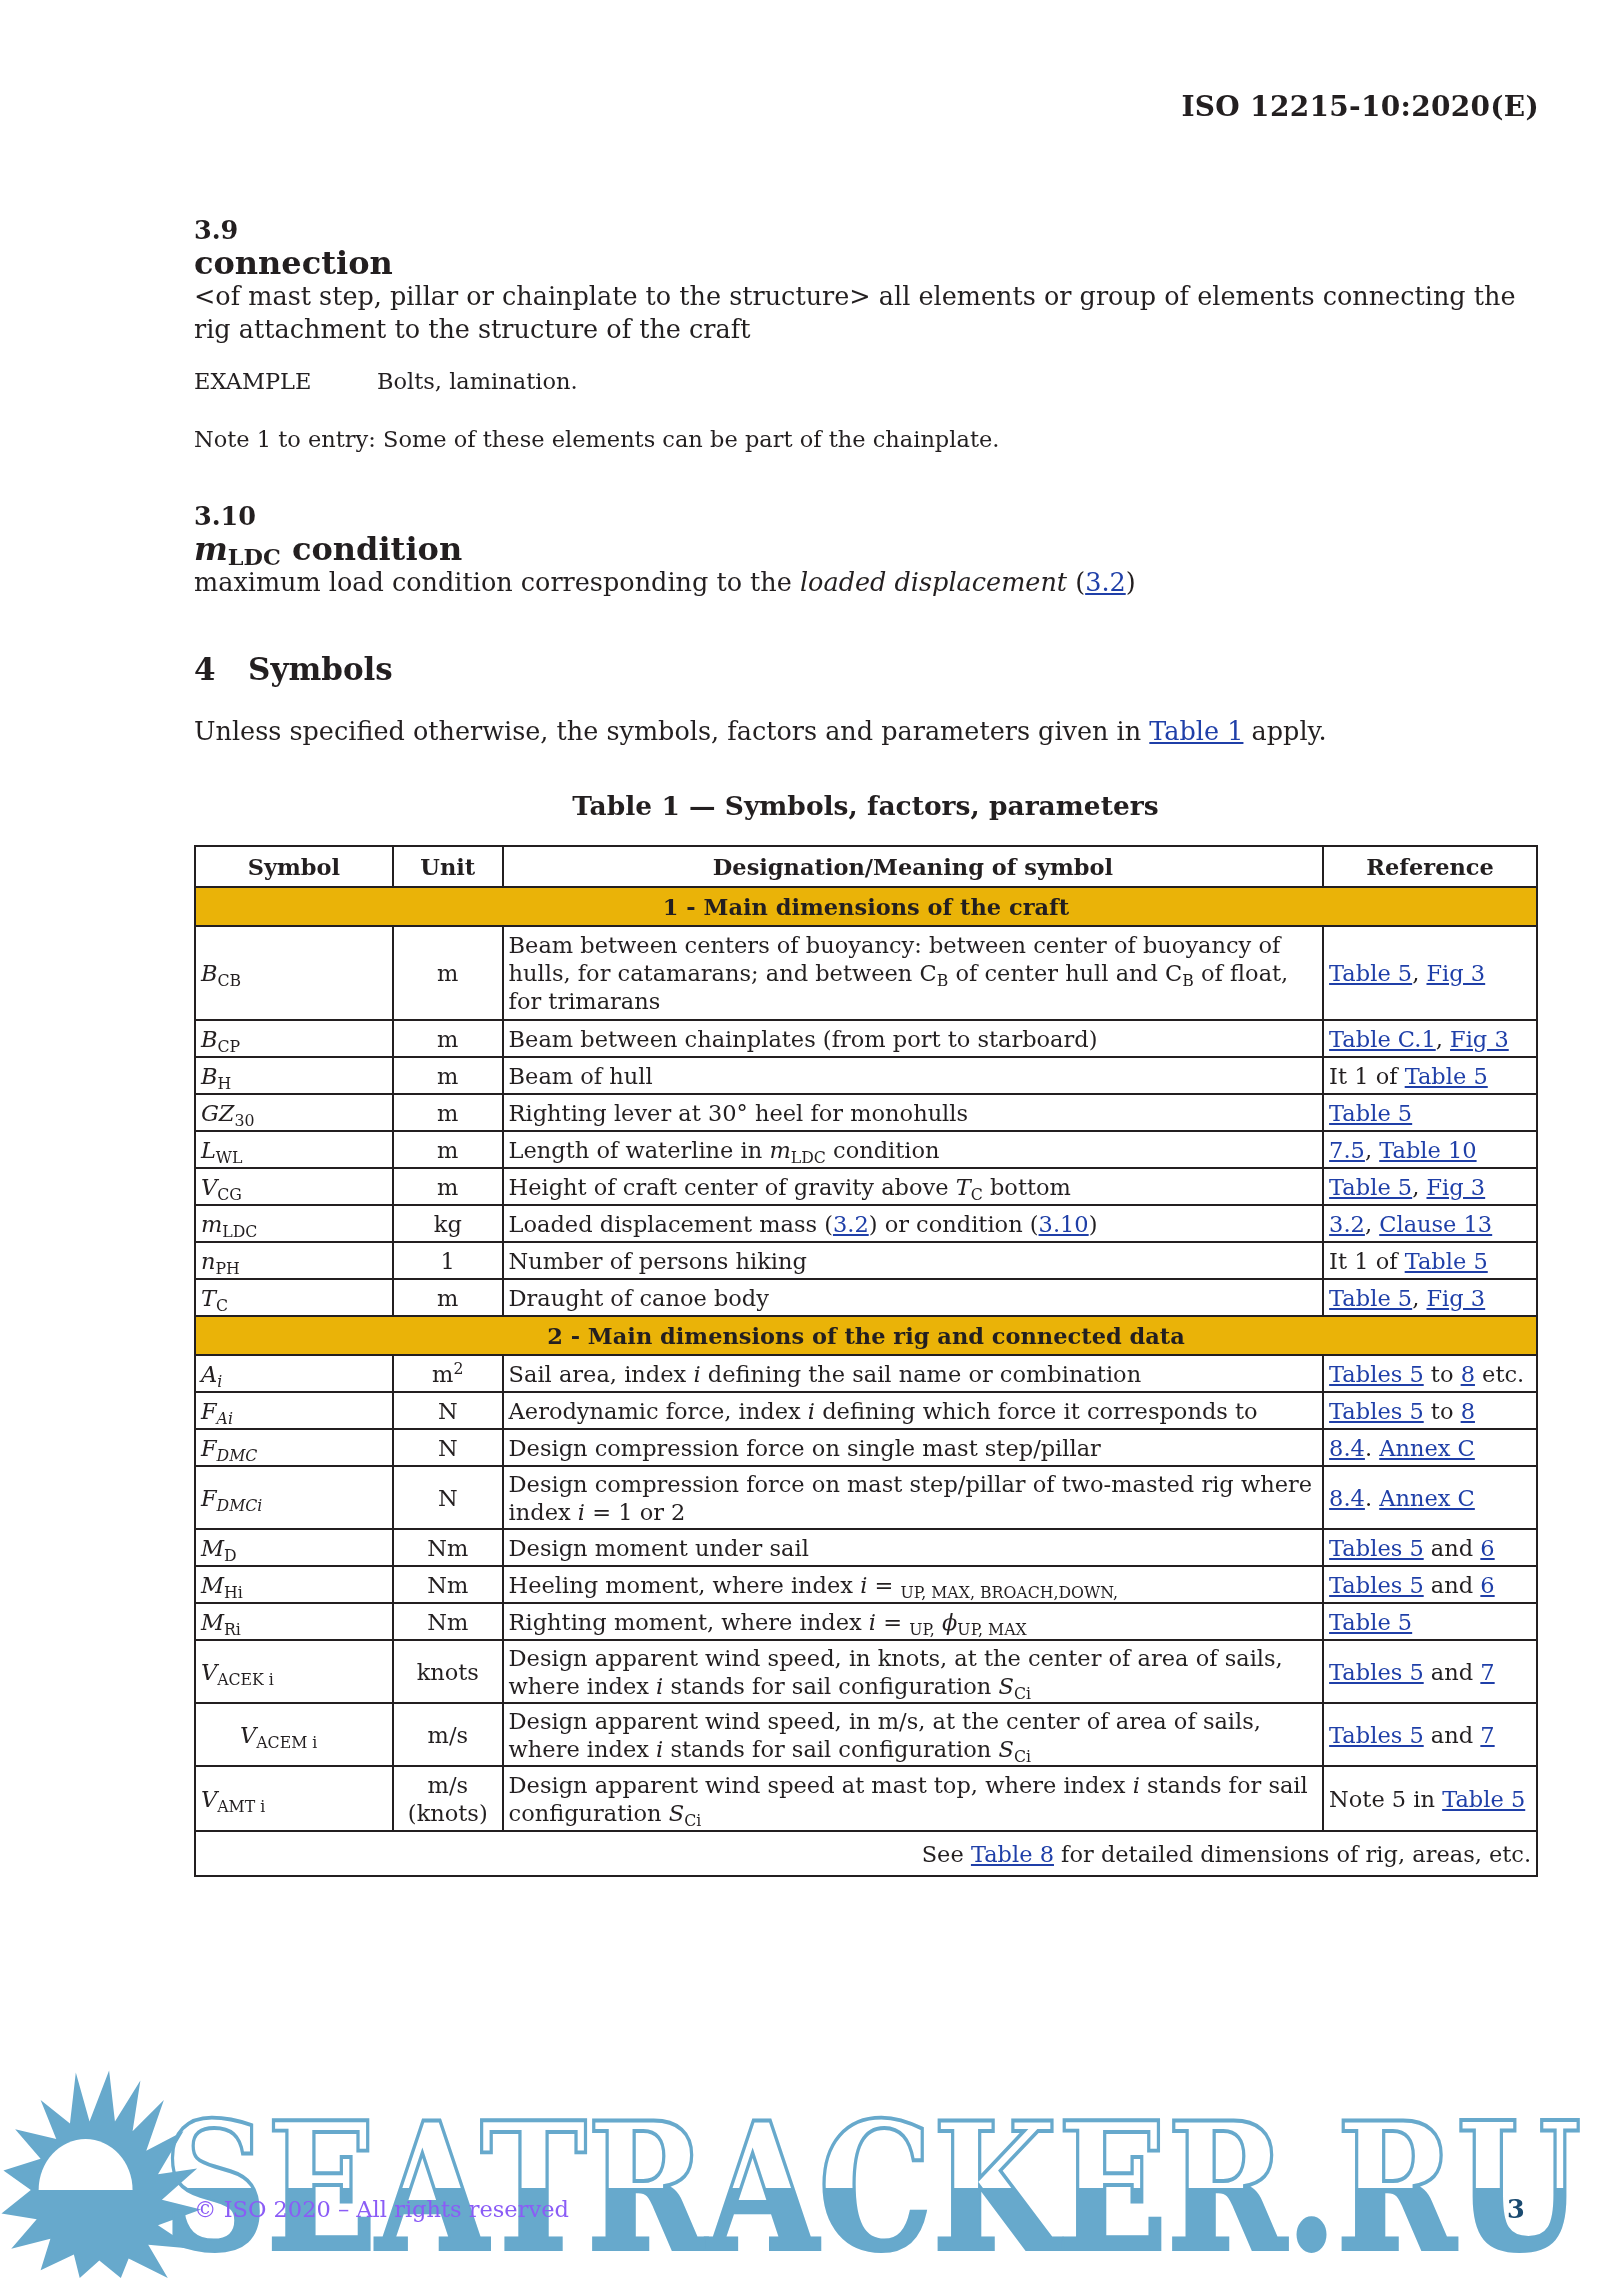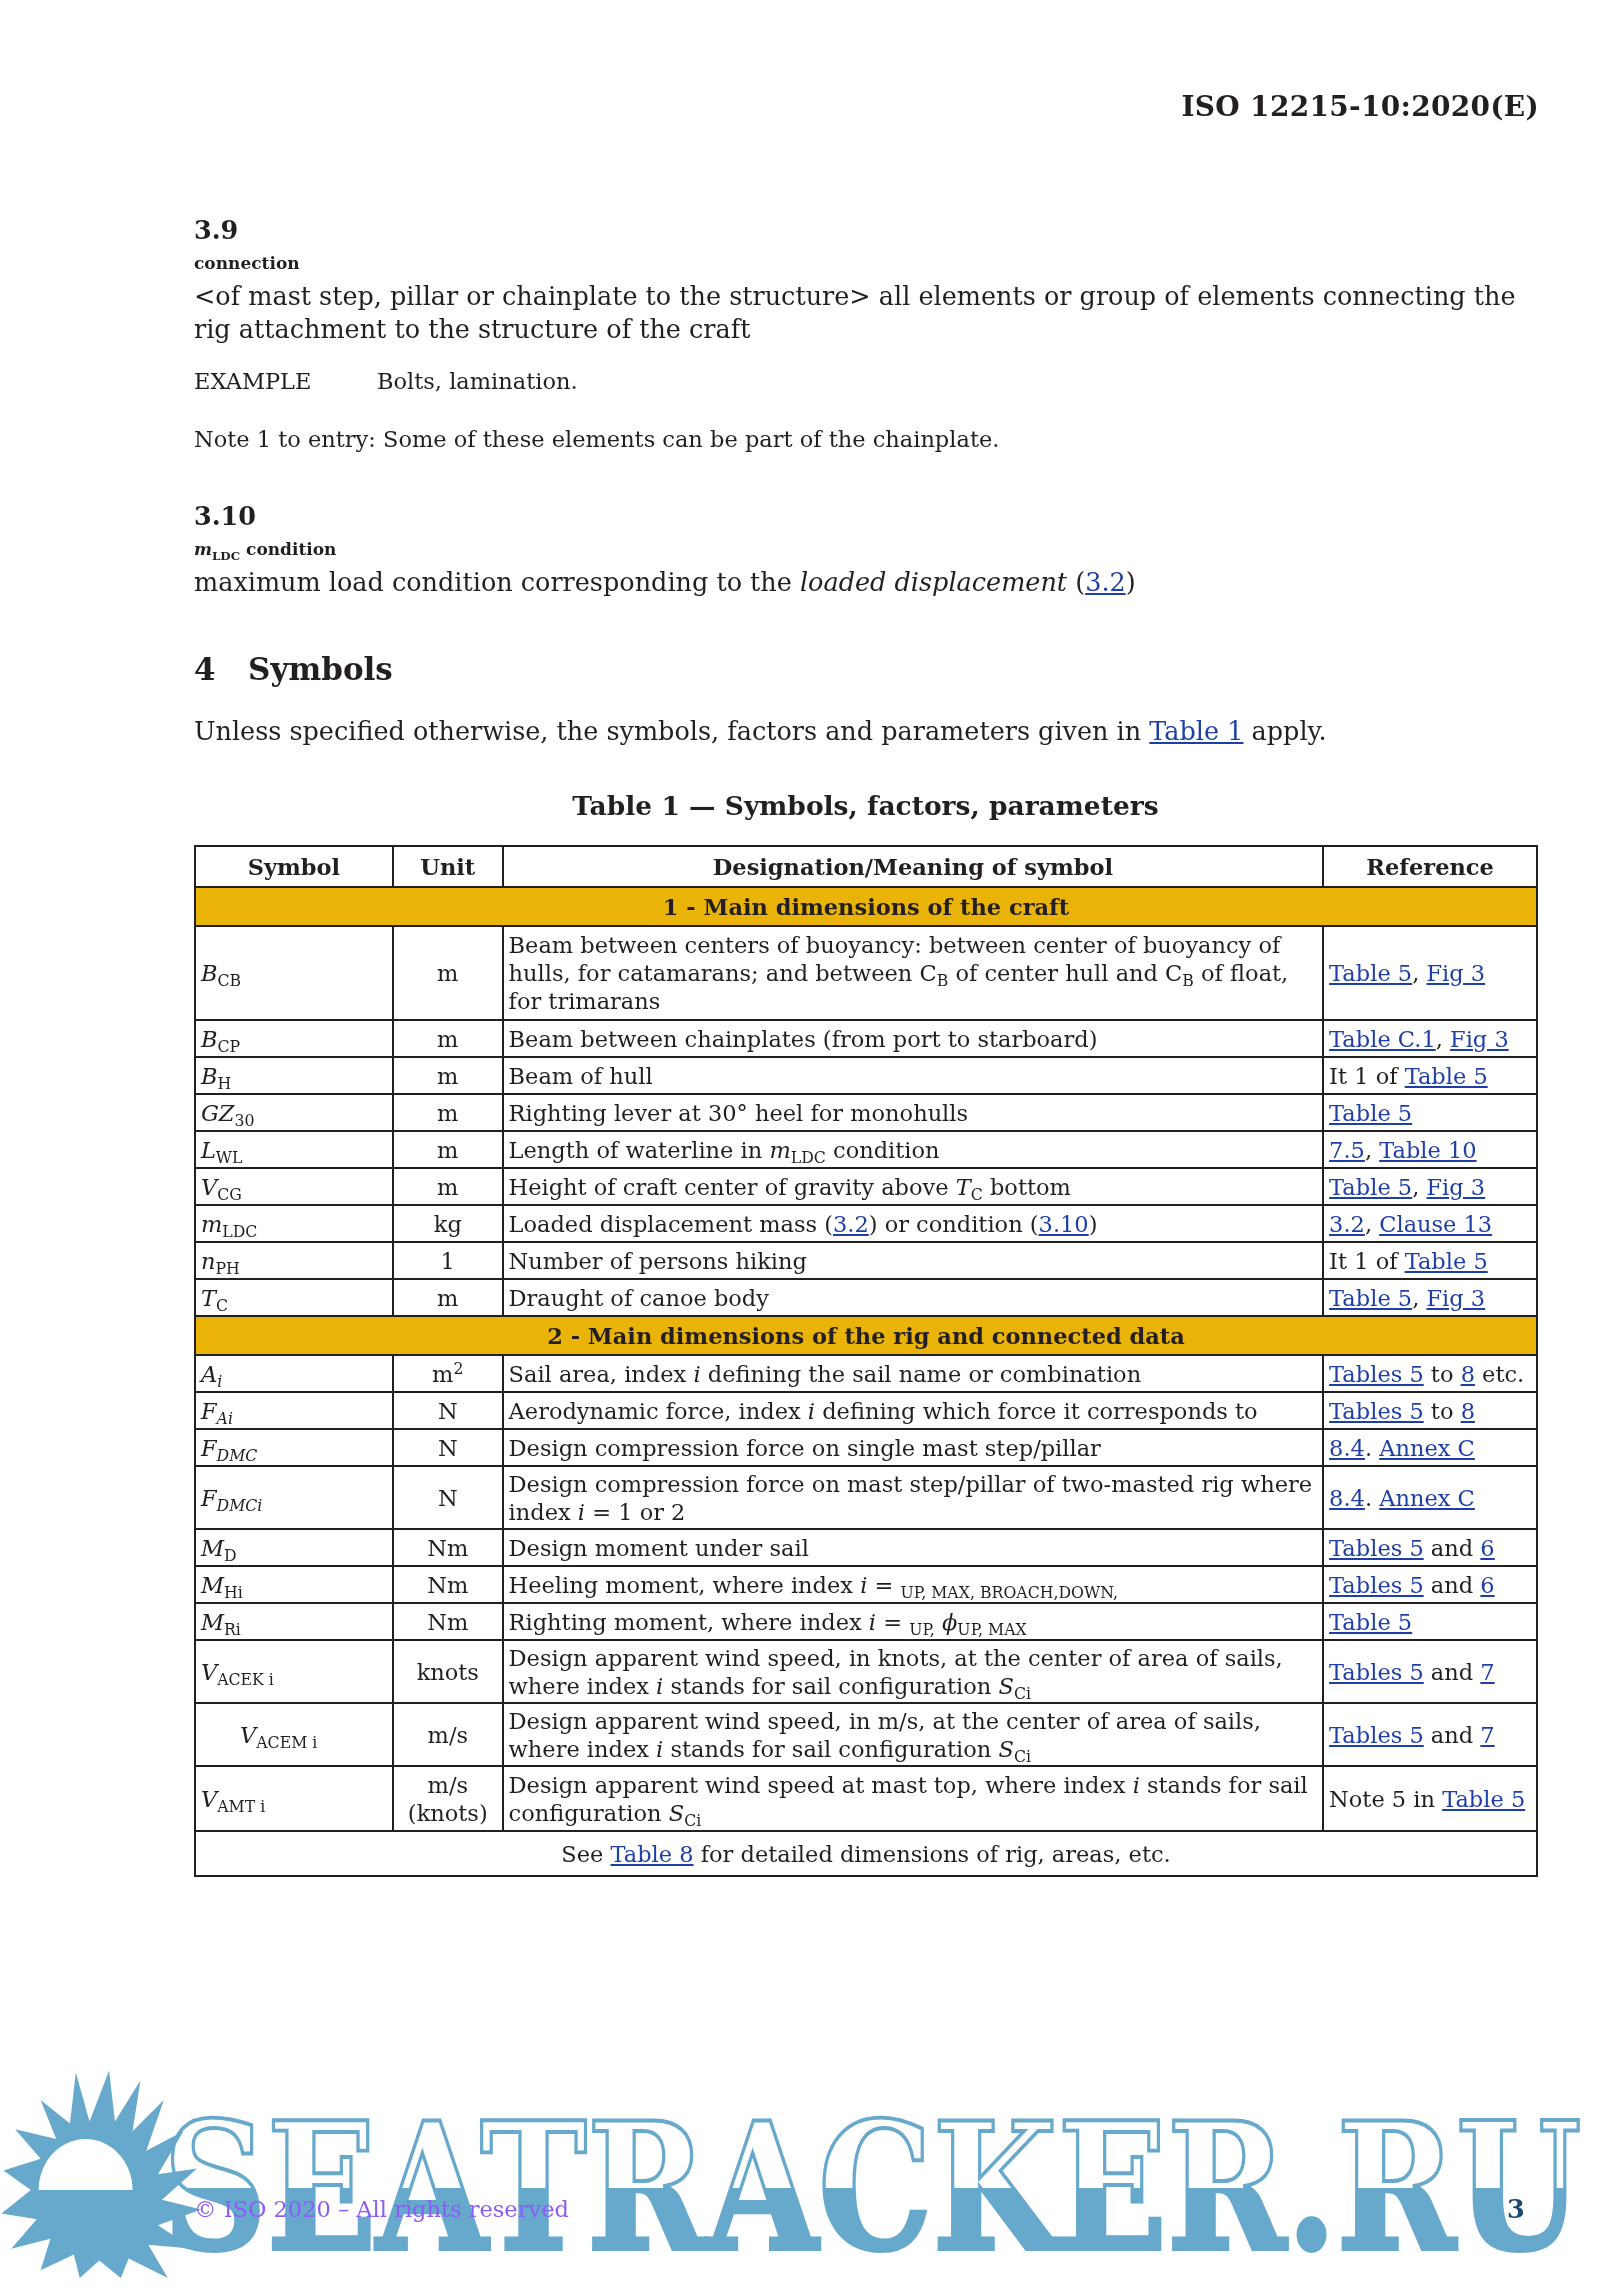--- a/index.html
+++ b/index.html
@@ -7,21 +7,21 @@
     width: 1621px; height: 2293px; position: relative; overflow: hidden;
     font-family: "DejaVu Serif", "Liberation Serif", serif;
     color: #231f20;
   }
   .page-header {
     position: absolute; top: 90px; right: 82px;
     font-size: 28px; font-weight: bold; letter-spacing: 0.3px;
   }
   .term { position: absolute; left: 194px; width: 1343px; }
   .term-num { font-size: 25.5px; font-weight: bold; line-height: 33px; }
-  .term-name { font-size: 17px; font-weight: bold; line-height: 33px; }
+  .term-name { font-size: 32px; font-weight: bold; line-height: 33px; }
   .term-def { font-size: 25.5px; line-height: 33px; }
   .example { font-size: 22.5px; line-height: 29px; }
   .example .label { display: inline-block; width: 183px; }
   .note { font-size: 22.5px; line-height: 29px; }
   .clause-title { position: absolute; left: 194px; top: 651px; font-size: 31px; font-weight: bold; }
   .clause-title .num { display: inline-block; width: 54px; }
   .intro { position: absolute; left: 194px; top: 716px; font-size: 25.5px; }
   a.lnk { color: #1f3fa8; text-decoration: underline; }
   .table-caption {
     position: absolute; left: 194px; width: 1343px; top: 790px; text-align: center;
@@ -32,21 +32,21 @@
     border-collapse: collapse; border: 2.9px solid #231f20;
     font-size: 22.5px;
   }
   table.sym td, table.sym th { border: 2px solid #231f20; padding: 0 4.9px; line-height: 28px; vertical-align: middle; }
   table.sym th { font-weight: bold; height: 39px; text-align: center; }
   table.sym td.c-sym { font-style: italic; width: 147px; }
   table.sym td.c-unit { text-align: center; width: 98px; }
   table.sym td.c-ref { text-align: left; width: 202px; white-space: nowrap; }
   table.sym tr.row1 td { height: 35px; margin-left: 32px; }
   table.sym tr.section td { background: #eab308; text-align: center; font-weight: bold; height: 37px; border-top: 2.9px solid #231f20; border-bottom: 2.9px solid #231f20; }
-  table.sym tr.foot td { text-align: center; height: 43px; border-top: 2.9px solid #231f20; }
+  table.sym tr.foot td { text-align: right; height: 43px; border-top: 2.9px solid #231f20; }
   sub { font-size: 70%; font-style: normal; vertical-align: -4.9px; line-height: 0; }
   sub.it { font-style: italic; }
   sup { font-size: 70%; line-height: 0; }
   .watermark { position: absolute; left: 0; top: 2053px; width: 1621px; height: 225px; pointer-events: none; }
   .footer-copy { position: absolute; left: 194px; top: 2196px; font-size: 22.5px; color: #8b5cf6; }
   .footer-page { position: absolute; left: 1507px; top: 2194px; font-size: 25.5px; font-weight: bold; color: #1a4a70; }
 </style>
 </head>
 <body>
 

